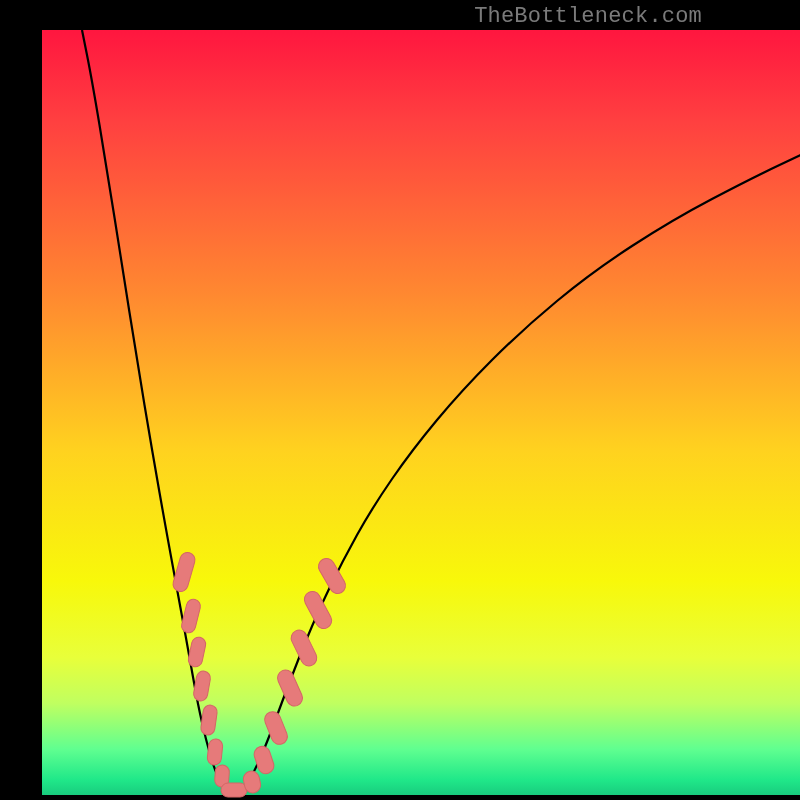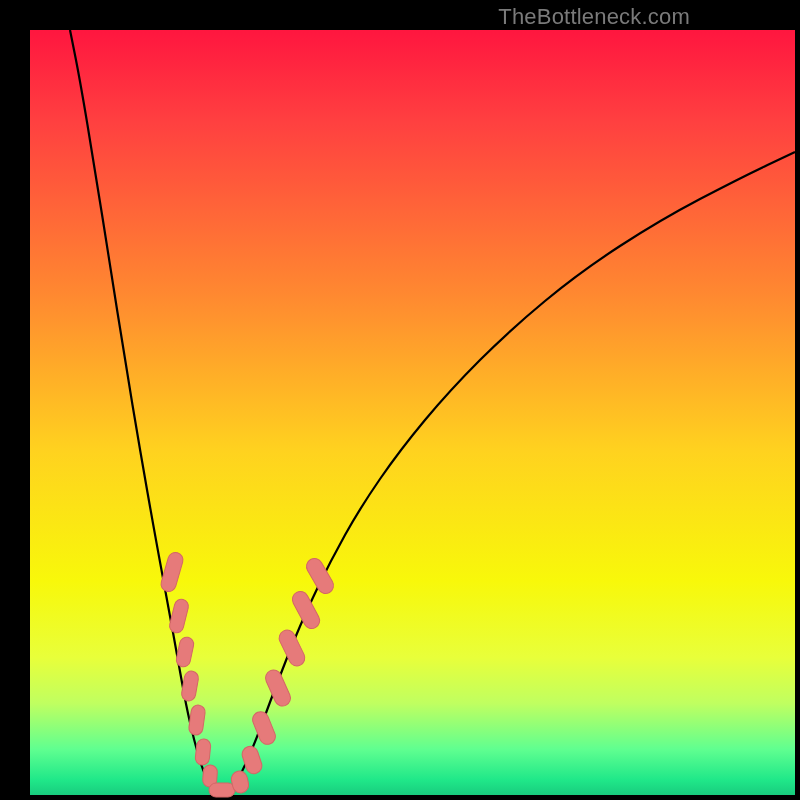--- a/index.html
+++ b/index.html
@@ -6,25 +6,26 @@
     margin: 0;
     padding: 0;
     width: 800px;
     height: 800px;
     overflow: hidden;
     background: #000;
     font-family: Arial, Helvetica, sans-serif;
   }
   .frame {
     position: absolute;
-    left: 0;
+    left: 12px;
     top: 0;
     width: 695px;
     height: 800px;
     background: #000;
+    font-family: Liberation Mono, monospace;
   }
   .plot-bg {
     position: absolute;
     background: linear-gradient(to bottom,
       #ff163f 0%,
       #ff4040 12%,
       #ff8a30 35%,
       #ffd21f 55%,
       #f8f80a 72%,
       #e8ff3a 82%,

